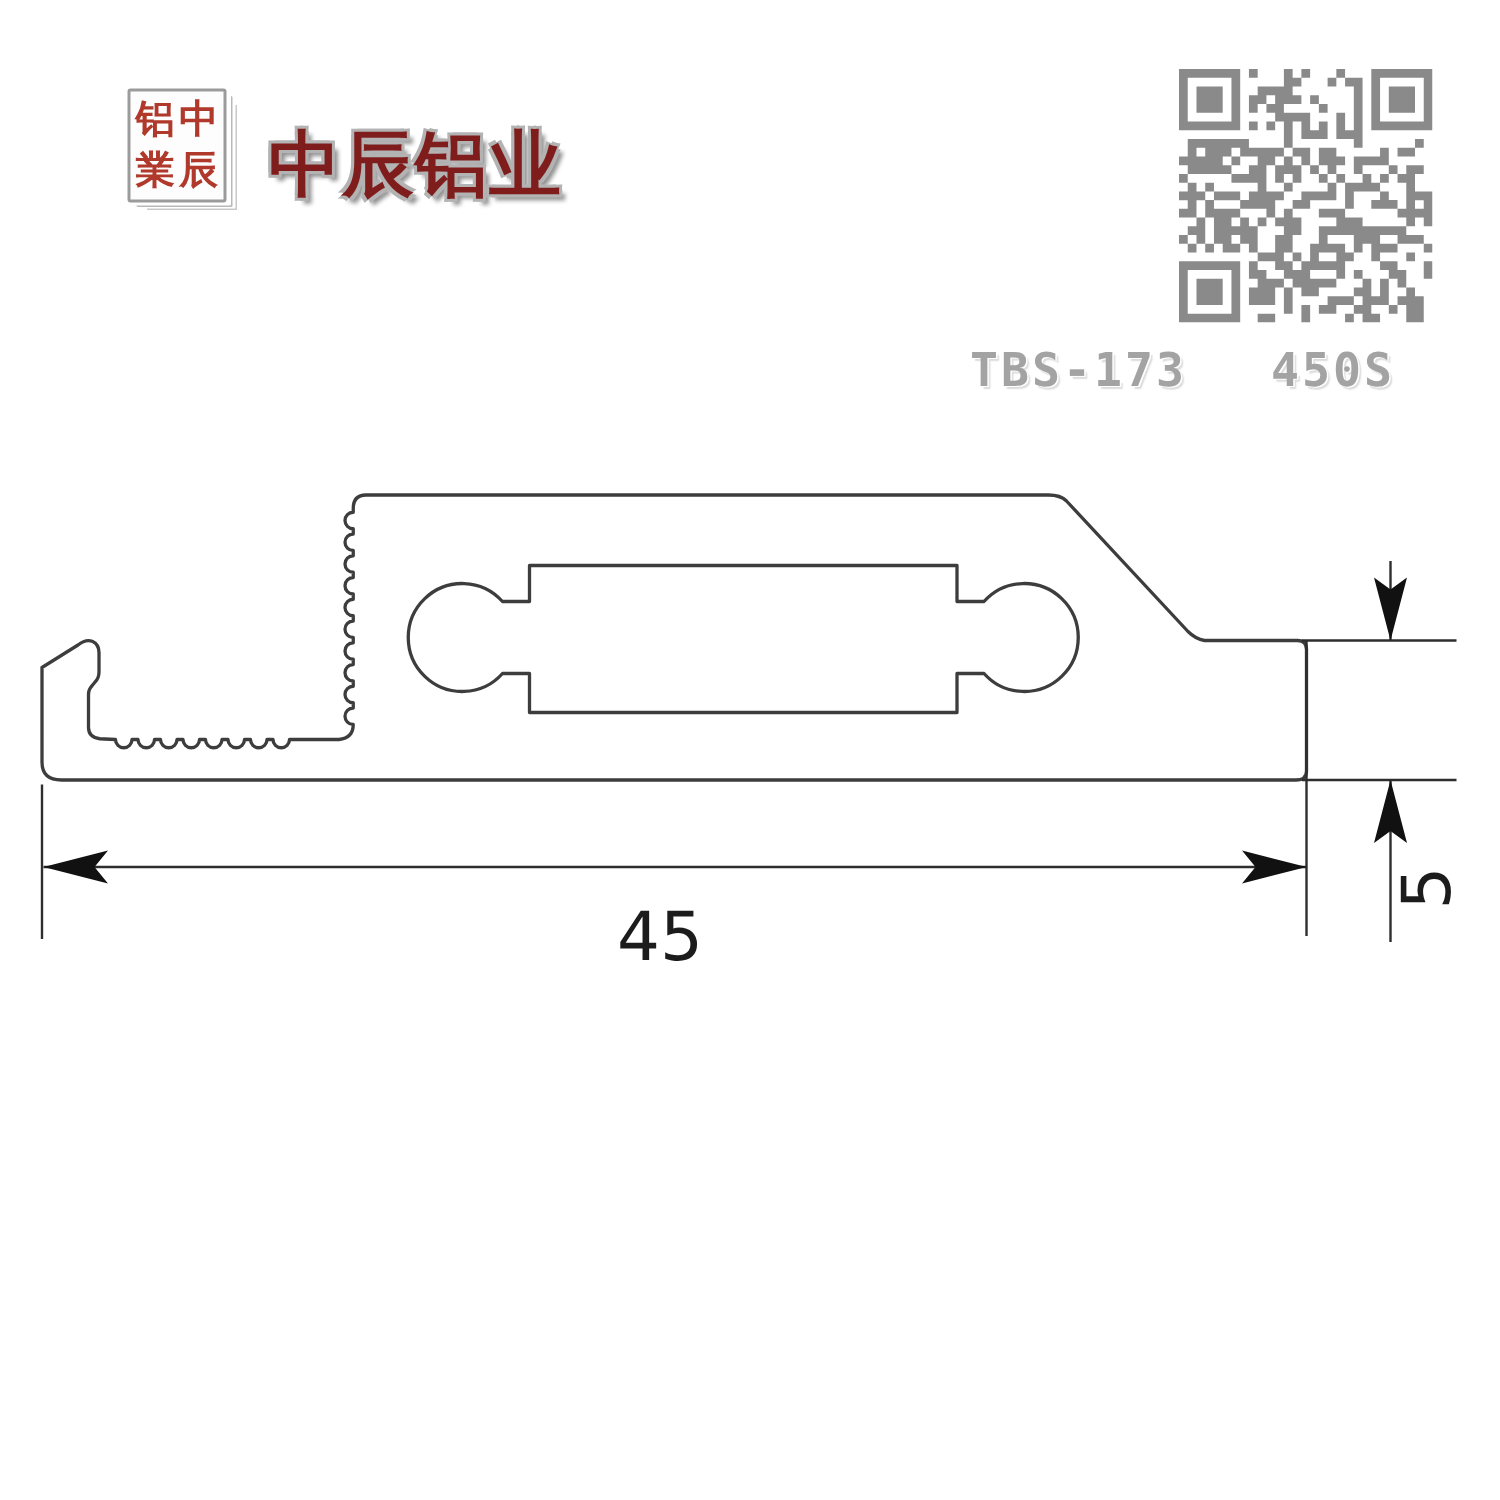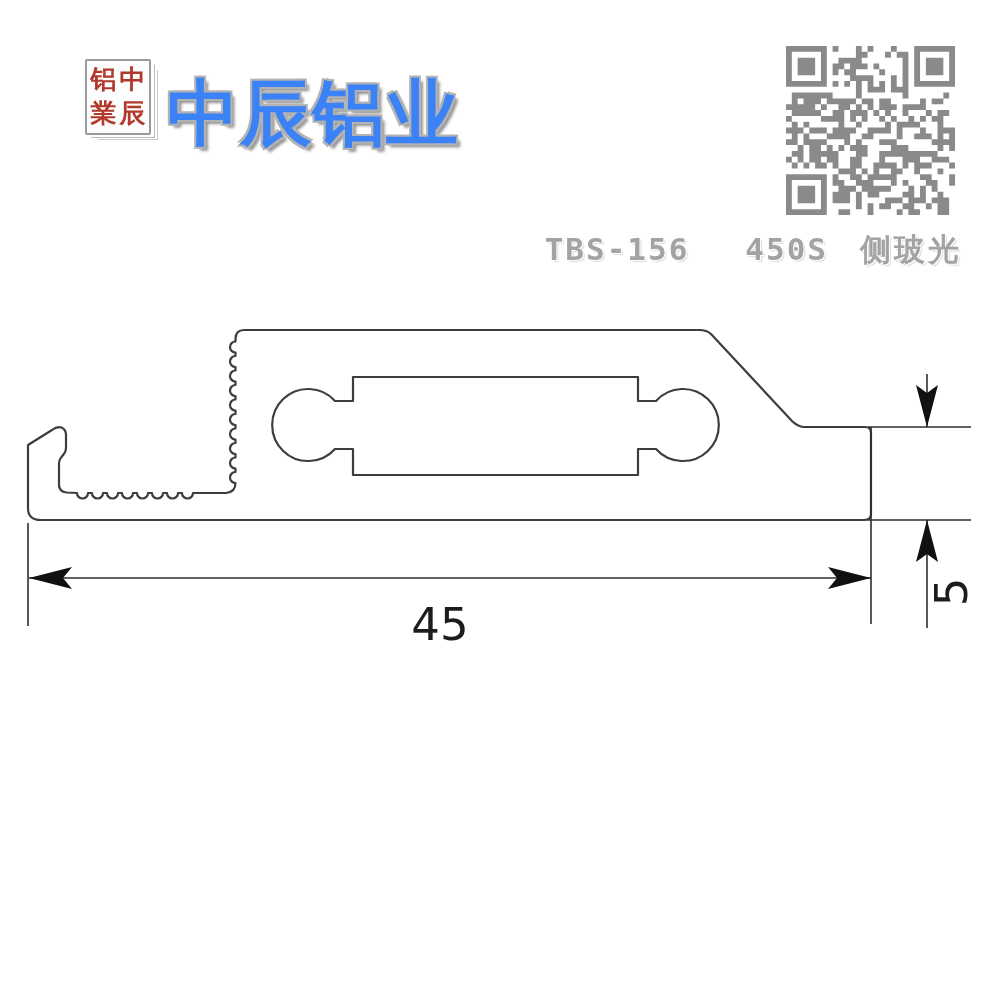--- a/index.html
+++ b/index.html
@@ -22,23 +22,23 @@
     place-items:center;padding:2px;
     box-shadow:4px 3px 0 -1px #ffffff,5px 4px 0 -1px #b9b9b9,
                9px 7px 0 -3px #ffffff,10px 8px 0 -3px #c9c9c9;
   }
   .seal span{
     font-family:"Liberation Serif",serif;font-weight:bold;
     color:var(--seal-red);font-size:26px;line-height:30px;
   }
   
   .company-name{
-    position:absolute;left:163px;top:62px;margin:4px;
-    font-size:72px;font-weight:bold;letter-spacing:1px;
-    color:#3b82f6;
+    position:absolute;left:163px;top:62px;margin:16px;
+    font-size:48px;font-weight:bold;letter-spacing:1px;
+    color:#7f1d1d;
     text-shadow:-2px -2px 0 #b3b3b3,2px -2px 0 #b3b3b3,
                 -2px 2px 0 #b3b3b3,2px 2px 0 #b3b3b3,
                 4px 4px 3px #909090;
     white-space:nowrap;
   }
   
   .qr{position:absolute;left:786px;top:46px;width:169px;height:169px;}
   
   .model-line{
     position:absolute;top:229px;right:38px;
@@ -71,23 +71,22 @@
   <span>辰</span>
 </div>
 
 <h1 class="company-name">中辰铝业</h1>
 
 <div class="qr" id="qr"><svg width="169" height="169" viewBox="0 0 169 169">
       <path d="M0.00 0.00h5.83v5.83h-5.83zM5.83 0.00h5.83v5.83h-5.83zM11.66 0.00h5.83v5.83h-5.83zM17.48 0.00h5.83v5.83h-5.83zM23.31 0.00h5.83v5.83h-5.83zM29.14 0.00h5.83v5.83h-5.83zM34.97 0.00h5.83v5.83h-5.83zM46.62 0.00h5.83v5.83h-5.83zM69.93 0.00h5.83v5.83h-5.83zM81.59 0.00h5.83v5.83h-5.83zM104.90 0.00h5.83v5.83h-5.83zM128.21 0.00h5.83v5.83h-5.83zM134.03 0.00h5.83v5.83h-5.83zM139.86 0.00h5.83v5.83h-5.83zM145.69 0.00h5.83v5.83h-5.83zM151.52 0.00h5.83v5.83h-5.83zM157.34 0.00h5.83v5.83h-5.83zM163.17 0.00h5.83v5.83h-5.83zM0.00 5.83h5.83v5.83h-5.83zM34.97 5.83h5.83v5.83h-5.83zM69.93 5.83h5.83v5.83h-5.83zM75.76 5.83h5.83v5.83h-5.83zM99.07 5.83h5.83v5.83h-5.83zM110.72 5.83h5.83v5.83h-5.83zM116.55 5.83h5.83v5.83h-5.83zM128.21 5.83h5.83v5.83h-5.83zM163.17 5.83h5.83v5.83h-5.83zM0.00 11.66h5.83v5.83h-5.83zM11.66 11.66h5.83v5.83h-5.83zM17.48 11.66h5.83v5.83h-5.83zM23.31 11.66h5.83v5.83h-5.83zM34.97 11.66h5.83v5.83h-5.83zM52.45 11.66h5.83v5.83h-5.83zM58.28 11.66h5.83v5.83h-5.83zM64.10 11.66h5.83v5.83h-5.83zM69.93 11.66h5.83v5.83h-5.83zM116.55 11.66h5.83v5.83h-5.83zM128.21 11.66h5.83v5.83h-5.83zM139.86 11.66h5.83v5.83h-5.83zM145.69 11.66h5.83v5.83h-5.83zM151.52 11.66h5.83v5.83h-5.83zM163.17 11.66h5.83v5.83h-5.83zM0.00 17.48h5.83v5.83h-5.83zM11.66 17.48h5.83v5.83h-5.83zM17.48 17.48h5.83v5.83h-5.83zM23.31 17.48h5.83v5.83h-5.83zM34.97 17.48h5.83v5.83h-5.83zM46.62 17.48h5.83v5.83h-5.83zM52.45 17.48h5.83v5.83h-5.83zM64.10 17.48h5.83v5.83h-5.83zM69.93 17.48h5.83v5.83h-5.83zM75.76 17.48h5.83v5.83h-5.83zM87.41 17.48h5.83v5.83h-5.83zM116.55 17.48h5.83v5.83h-5.83zM128.21 17.48h5.83v5.83h-5.83zM139.86 17.48h5.83v5.83h-5.83zM145.69 17.48h5.83v5.83h-5.83zM151.52 17.48h5.83v5.83h-5.83zM163.17 17.48h5.83v5.83h-5.83zM0.00 23.31h5.83v5.83h-5.83zM11.66 23.31h5.83v5.83h-5.83zM17.48 23.31h5.83v5.83h-5.83zM23.31 23.31h5.83v5.83h-5.83zM34.97 23.31h5.83v5.83h-5.83zM46.62 23.31h5.83v5.83h-5.83zM58.28 23.31h5.83v5.83h-5.83zM64.10 23.31h5.83v5.83h-5.83zM93.24 23.31h5.83v5.83h-5.83zM116.55 23.31h5.83v5.83h-5.83zM128.21 23.31h5.83v5.83h-5.83zM139.86 23.31h5.83v5.83h-5.83zM145.69 23.31h5.83v5.83h-5.83zM151.52 23.31h5.83v5.83h-5.83zM163.17 23.31h5.83v5.83h-5.83zM0.00 29.14h5.83v5.83h-5.83zM34.97 29.14h5.83v5.83h-5.83zM64.10 29.14h5.83v5.83h-5.83zM69.93 29.14h5.83v5.83h-5.83zM75.76 29.14h5.83v5.83h-5.83zM81.59 29.14h5.83v5.83h-5.83zM104.90 29.14h5.83v5.83h-5.83zM116.55 29.14h5.83v5.83h-5.83zM128.21 29.14h5.83v5.83h-5.83zM163.17 29.14h5.83v5.83h-5.83zM0.00 34.97h5.83v5.83h-5.83zM5.83 34.97h5.83v5.83h-5.83zM11.66 34.97h5.83v5.83h-5.83zM17.48 34.97h5.83v5.83h-5.83zM23.31 34.97h5.83v5.83h-5.83zM29.14 34.97h5.83v5.83h-5.83zM34.97 34.97h5.83v5.83h-5.83zM46.62 34.97h5.83v5.83h-5.83zM58.28 34.97h5.83v5.83h-5.83zM69.93 34.97h5.83v5.83h-5.83zM81.59 34.97h5.83v5.83h-5.83zM93.24 34.97h5.83v5.83h-5.83zM104.90 34.97h5.83v5.83h-5.83zM116.55 34.97h5.83v5.83h-5.83zM128.21 34.97h5.83v5.83h-5.83zM134.03 34.97h5.83v5.83h-5.83zM139.86 34.97h5.83v5.83h-5.83zM145.69 34.97h5.83v5.83h-5.83zM151.52 34.97h5.83v5.83h-5.83zM157.34 34.97h5.83v5.83h-5.83zM163.17 34.97h5.83v5.83h-5.83zM69.93 40.79h5.83v5.83h-5.83zM81.59 40.79h5.83v5.83h-5.83zM87.41 40.79h5.83v5.83h-5.83zM93.24 40.79h5.83v5.83h-5.83zM104.90 40.79h5.83v5.83h-5.83zM110.72 40.79h5.83v5.83h-5.83zM116.55 40.79h5.83v5.83h-5.83zM5.83 46.62h5.83v5.83h-5.83zM11.66 46.62h5.83v5.83h-5.83zM17.48 46.62h5.83v5.83h-5.83zM23.31 46.62h5.83v5.83h-5.83zM29.14 46.62h5.83v5.83h-5.83zM34.97 46.62h5.83v5.83h-5.83zM40.79 46.62h5.83v5.83h-5.83zM69.93 46.62h5.83v5.83h-5.83zM116.55 46.62h5.83v5.83h-5.83zM157.34 46.62h5.83v5.83h-5.83zM5.83 52.45h5.83v5.83h-5.83zM17.48 52.45h5.83v5.83h-5.83zM23.31 52.45h5.83v5.83h-5.83zM29.14 52.45h5.83v5.83h-5.83zM40.79 52.45h5.83v5.83h-5.83zM46.62 52.45h5.83v5.83h-5.83zM52.45 52.45h5.83v5.83h-5.83zM58.28 52.45h5.83v5.83h-5.83zM64.10 52.45h5.83v5.83h-5.83zM75.76 52.45h5.83v5.83h-5.83zM81.59 52.45h5.83v5.83h-5.83zM93.24 52.45h5.83v5.83h-5.83zM99.07 52.45h5.83v5.83h-5.83zM134.03 52.45h5.83v5.83h-5.83zM145.69 52.45h5.83v5.83h-5.83zM151.52 52.45h5.83v5.83h-5.83zM0.00 58.28h5.83v5.83h-5.83zM5.83 58.28h5.83v5.83h-5.83zM11.66 58.28h5.83v5.83h-5.83zM17.48 58.28h5.83v5.83h-5.83zM23.31 58.28h5.83v5.83h-5.83zM34.97 58.28h5.83v5.83h-5.83zM52.45 58.28h5.83v5.83h-5.83zM58.28 58.28h5.83v5.83h-5.83zM69.93 58.28h5.83v5.83h-5.83zM81.59 58.28h5.83v5.83h-5.83zM93.24 58.28h5.83v5.83h-5.83zM99.07 58.28h5.83v5.83h-5.83zM104.90 58.28h5.83v5.83h-5.83zM116.55 58.28h5.83v5.83h-5.83zM122.38 58.28h5.83v5.83h-5.83zM128.21 58.28h5.83v5.83h-5.83zM134.03 58.28h5.83v5.83h-5.83zM5.83 64.10h5.83v5.83h-5.83zM11.66 64.10h5.83v5.83h-5.83zM17.48 64.10h5.83v5.83h-5.83zM23.31 64.10h5.83v5.83h-5.83zM29.14 64.10h5.83v5.83h-5.83zM46.62 64.10h5.83v5.83h-5.83zM52.45 64.10h5.83v5.83h-5.83zM64.10 64.10h5.83v5.83h-5.83zM69.93 64.10h5.83v5.83h-5.83zM75.76 64.10h5.83v5.83h-5.83zM87.41 64.10h5.83v5.83h-5.83zM99.07 64.10h5.83v5.83h-5.83zM116.55 64.10h5.83v5.83h-5.83zM139.86 64.10h5.83v5.83h-5.83zM151.52 64.10h5.83v5.83h-5.83zM157.34 64.10h5.83v5.83h-5.83zM0.00 69.93h5.83v5.83h-5.83zM34.97 69.93h5.83v5.83h-5.83zM40.79 69.93h5.83v5.83h-5.83zM46.62 69.93h5.83v5.83h-5.83zM52.45 69.93h5.83v5.83h-5.83zM64.10 69.93h5.83v5.83h-5.83zM75.76 69.93h5.83v5.83h-5.83zM93.24 69.93h5.83v5.83h-5.83zM104.90 69.93h5.83v5.83h-5.83zM122.38 69.93h5.83v5.83h-5.83zM134.03 69.93h5.83v5.83h-5.83zM145.69 69.93h5.83v5.83h-5.83zM151.52 69.93h5.83v5.83h-5.83zM5.83 75.76h5.83v5.83h-5.83zM17.48 75.76h5.83v5.83h-5.83zM52.45 75.76h5.83v5.83h-5.83zM69.93 75.76h5.83v5.83h-5.83zM99.07 75.76h5.83v5.83h-5.83zM110.72 75.76h5.83v5.83h-5.83zM116.55 75.76h5.83v5.83h-5.83zM122.38 75.76h5.83v5.83h-5.83zM128.21 75.76h5.83v5.83h-5.83zM151.52 75.76h5.83v5.83h-5.83zM0.00 81.59h5.83v5.83h-5.83zM5.83 81.59h5.83v5.83h-5.83zM11.66 81.59h5.83v5.83h-5.83zM23.31 81.59h5.83v5.83h-5.83zM29.14 81.59h5.83v5.83h-5.83zM34.97 81.59h5.83v5.83h-5.83zM46.62 81.59h5.83v5.83h-5.83zM52.45 81.59h5.83v5.83h-5.83zM58.28 81.59h5.83v5.83h-5.83zM64.10 81.59h5.83v5.83h-5.83zM81.59 81.59h5.83v5.83h-5.83zM87.41 81.59h5.83v5.83h-5.83zM93.24 81.59h5.83v5.83h-5.83zM99.07 81.59h5.83v5.83h-5.83zM110.72 81.59h5.83v5.83h-5.83zM134.03 81.59h5.83v5.83h-5.83zM151.52 81.59h5.83v5.83h-5.83zM157.34 81.59h5.83v5.83h-5.83zM163.17 81.59h5.83v5.83h-5.83zM5.83 87.41h5.83v5.83h-5.83zM17.48 87.41h5.83v5.83h-5.83zM40.79 87.41h5.83v5.83h-5.83zM46.62 87.41h5.83v5.83h-5.83zM52.45 87.41h5.83v5.83h-5.83zM58.28 87.41h5.83v5.83h-5.83zM75.76 87.41h5.83v5.83h-5.83zM81.59 87.41h5.83v5.83h-5.83zM110.72 87.41h5.83v5.83h-5.83zM128.21 87.41h5.83v5.83h-5.83zM134.03 87.41h5.83v5.83h-5.83zM139.86 87.41h5.83v5.83h-5.83zM151.52 87.41h5.83v5.83h-5.83zM163.17 87.41h5.83v5.83h-5.83zM0.00 93.24h5.83v5.83h-5.83zM5.83 93.24h5.83v5.83h-5.83zM17.48 93.24h5.83v5.83h-5.83zM23.31 93.24h5.83v5.83h-5.83zM29.14 93.24h5.83v5.83h-5.83zM34.97 93.24h5.83v5.83h-5.83zM58.28 93.24h5.83v5.83h-5.83zM69.93 93.24h5.83v5.83h-5.83zM93.24 93.24h5.83v5.83h-5.83zM99.07 93.24h5.83v5.83h-5.83zM104.90 93.24h5.83v5.83h-5.83zM145.69 93.24h5.83v5.83h-5.83zM151.52 93.24h5.83v5.83h-5.83zM157.34 93.24h5.83v5.83h-5.83zM163.17 93.24h5.83v5.83h-5.83zM11.66 99.07h5.83v5.83h-5.83zM23.31 99.07h5.83v5.83h-5.83zM29.14 99.07h5.83v5.83h-5.83zM40.79 99.07h5.83v5.83h-5.83zM52.45 99.07h5.83v5.83h-5.83zM64.10 99.07h5.83v5.83h-5.83zM69.93 99.07h5.83v5.83h-5.83zM75.76 99.07h5.83v5.83h-5.83zM104.90 99.07h5.83v5.83h-5.83zM110.72 99.07h5.83v5.83h-5.83zM116.55 99.07h5.83v5.83h-5.83zM151.52 99.07h5.83v5.83h-5.83zM163.17 99.07h5.83v5.83h-5.83zM5.83 104.90h5.83v5.83h-5.83zM11.66 104.90h5.83v5.83h-5.83zM23.31 104.90h5.83v5.83h-5.83zM29.14 104.90h5.83v5.83h-5.83zM34.97 104.90h5.83v5.83h-5.83zM40.79 104.90h5.83v5.83h-5.83zM46.62 104.90h5.83v5.83h-5.83zM69.93 104.90h5.83v5.83h-5.83zM75.76 104.90h5.83v5.83h-5.83zM93.24 104.90h5.83v5.83h-5.83zM99.07 104.90h5.83v5.83h-5.83zM104.90 104.90h5.83v5.83h-5.83zM110.72 104.90h5.83v5.83h-5.83zM116.55 104.90h5.83v5.83h-5.83zM122.38 104.90h5.83v5.83h-5.83zM128.21 104.90h5.83v5.83h-5.83zM134.03 104.90h5.83v5.83h-5.83zM139.86 104.90h5.83v5.83h-5.83zM145.69 104.90h5.83v5.83h-5.83zM0.00 110.72h5.83v5.83h-5.83zM11.66 110.72h5.83v5.83h-5.83zM23.31 110.72h5.83v5.83h-5.83zM29.14 110.72h5.83v5.83h-5.83zM40.79 110.72h5.83v5.83h-5.83zM46.62 110.72h5.83v5.83h-5.83zM64.10 110.72h5.83v5.83h-5.83zM69.93 110.72h5.83v5.83h-5.83zM93.24 110.72h5.83v5.83h-5.83zM116.55 110.72h5.83v5.83h-5.83zM122.38 110.72h5.83v5.83h-5.83zM128.21 110.72h5.83v5.83h-5.83zM145.69 110.72h5.83v5.83h-5.83zM151.52 110.72h5.83v5.83h-5.83zM157.34 110.72h5.83v5.83h-5.83zM5.83 116.55h5.83v5.83h-5.83zM17.48 116.55h5.83v5.83h-5.83zM29.14 116.55h5.83v5.83h-5.83zM34.97 116.55h5.83v5.83h-5.83zM46.62 116.55h5.83v5.83h-5.83zM64.10 116.55h5.83v5.83h-5.83zM69.93 116.55h5.83v5.83h-5.83zM87.41 116.55h5.83v5.83h-5.83zM93.24 116.55h5.83v5.83h-5.83zM99.07 116.55h5.83v5.83h-5.83zM104.90 116.55h5.83v5.83h-5.83zM116.55 116.55h5.83v5.83h-5.83zM128.21 116.55h5.83v5.83h-5.83zM134.03 116.55h5.83v5.83h-5.83zM139.86 116.55h5.83v5.83h-5.83zM163.17 116.55h5.83v5.83h-5.83zM52.45 122.38h5.83v5.83h-5.83zM58.28 122.38h5.83v5.83h-5.83zM64.10 122.38h5.83v5.83h-5.83zM75.76 122.38h5.83v5.83h-5.83zM87.41 122.38h5.83v5.83h-5.83zM104.90 122.38h5.83v5.83h-5.83zM110.72 122.38h5.83v5.83h-5.83zM128.21 122.38h5.83v5.83h-5.83zM151.52 122.38h5.83v5.83h-5.83zM0.00 128.21h5.83v5.83h-5.83zM5.83 128.21h5.83v5.83h-5.83zM11.66 128.21h5.83v5.83h-5.83zM17.48 128.21h5.83v5.83h-5.83zM23.31 128.21h5.83v5.83h-5.83zM29.14 128.21h5.83v5.83h-5.83zM34.97 128.21h5.83v5.83h-5.83zM46.62 128.21h5.83v5.83h-5.83zM64.10 128.21h5.83v5.83h-5.83zM69.93 128.21h5.83v5.83h-5.83zM81.59 128.21h5.83v5.83h-5.83zM87.41 128.21h5.83v5.83h-5.83zM93.24 128.21h5.83v5.83h-5.83zM99.07 128.21h5.83v5.83h-5.83zM104.90 128.21h5.83v5.83h-5.83zM134.03 128.21h5.83v5.83h-5.83zM139.86 128.21h5.83v5.83h-5.83zM163.17 128.21h5.83v5.83h-5.83zM0.00 134.03h5.83v5.83h-5.83zM34.97 134.03h5.83v5.83h-5.83zM46.62 134.03h5.83v5.83h-5.83zM52.45 134.03h5.83v5.83h-5.83zM69.93 134.03h5.83v5.83h-5.83zM75.76 134.03h5.83v5.83h-5.83zM81.59 134.03h5.83v5.83h-5.83zM104.90 134.03h5.83v5.83h-5.83zM116.55 134.03h5.83v5.83h-5.83zM139.86 134.03h5.83v5.83h-5.83zM145.69 134.03h5.83v5.83h-5.83zM163.17 134.03h5.83v5.83h-5.83zM0.00 139.86h5.83v5.83h-5.83zM11.66 139.86h5.83v5.83h-5.83zM17.48 139.86h5.83v5.83h-5.83zM23.31 139.86h5.83v5.83h-5.83zM34.97 139.86h5.83v5.83h-5.83zM52.45 139.86h5.83v5.83h-5.83zM58.28 139.86h5.83v5.83h-5.83zM64.10 139.86h5.83v5.83h-5.83zM75.76 139.86h5.83v5.83h-5.83zM81.59 139.86h5.83v5.83h-5.83zM87.41 139.86h5.83v5.83h-5.83zM93.24 139.86h5.83v5.83h-5.83zM99.07 139.86h5.83v5.83h-5.83zM122.38 139.86h5.83v5.83h-5.83zM134.03 139.86h5.83v5.83h-5.83zM145.69 139.86h5.83v5.83h-5.83zM0.00 145.69h5.83v5.83h-5.83zM11.66 145.69h5.83v5.83h-5.83zM17.48 145.69h5.83v5.83h-5.83zM23.31 145.69h5.83v5.83h-5.83zM34.97 145.69h5.83v5.83h-5.83zM46.62 145.69h5.83v5.83h-5.83zM52.45 145.69h5.83v5.83h-5.83zM58.28 145.69h5.83v5.83h-5.83zM69.93 145.69h5.83v5.83h-5.83zM81.59 145.69h5.83v5.83h-5.83zM87.41 145.69h5.83v5.83h-5.83zM116.55 145.69h5.83v5.83h-5.83zM122.38 145.69h5.83v5.83h-5.83zM134.03 145.69h5.83v5.83h-5.83zM151.52 145.69h5.83v5.83h-5.83zM0.00 151.52h5.83v5.83h-5.83zM11.66 151.52h5.83v5.83h-5.83zM17.48 151.52h5.83v5.83h-5.83zM23.31 151.52h5.83v5.83h-5.83zM34.97 151.52h5.83v5.83h-5.83zM46.62 151.52h5.83v5.83h-5.83zM52.45 151.52h5.83v5.83h-5.83zM58.28 151.52h5.83v5.83h-5.83zM69.93 151.52h5.83v5.83h-5.83zM99.07 151.52h5.83v5.83h-5.83zM104.90 151.52h5.83v5.83h-5.83zM110.72 151.52h5.83v5.83h-5.83zM122.38 151.52h5.83v5.83h-5.83zM128.21 151.52h5.83v5.83h-5.83zM134.03 151.52h5.83v5.83h-5.83zM145.69 151.52h5.83v5.83h-5.83zM151.52 151.52h5.83v5.83h-5.83zM157.34 151.52h5.83v5.83h-5.83zM0.00 157.34h5.83v5.83h-5.83zM34.97 157.34h5.83v5.83h-5.83zM69.93 157.34h5.83v5.83h-5.83zM81.59 157.34h5.83v5.83h-5.83zM93.24 157.34h5.83v5.83h-5.83zM99.07 157.34h5.83v5.83h-5.83zM116.55 157.34h5.83v5.83h-5.83zM122.38 157.34h5.83v5.83h-5.83zM139.86 157.34h5.83v5.83h-5.83zM151.52 157.34h5.83v5.83h-5.83zM157.34 157.34h5.83v5.83h-5.83zM0.00 163.17h5.83v5.83h-5.83zM5.83 163.17h5.83v5.83h-5.83zM11.66 163.17h5.83v5.83h-5.83zM17.48 163.17h5.83v5.83h-5.83zM23.31 163.17h5.83v5.83h-5.83zM29.14 163.17h5.83v5.83h-5.83zM34.97 163.17h5.83v5.83h-5.83zM52.45 163.17h5.83v5.83h-5.83zM58.28 163.17h5.83v5.83h-5.83zM81.59 163.17h5.83v5.83h-5.83zM110.72 163.17h5.83v5.83h-5.83zM122.38 163.17h5.83v5.83h-5.83zM128.21 163.17h5.83v5.83h-5.83zM151.52 163.17h5.83v5.83h-5.83zM157.34 163.17h5.83v5.83h-5.83z" fill="#8a8a8a"></path>
     </svg></div>
 
 <div class="model-line">
-  <span class="model">TBS-156</span>
+  <span class="model">TBS-173</span>
   <span class="spec">450S</span>
-  <span class="spec-name">侧玻光</span>
 </div>
 
 <svg class="drawing" viewBox="0 0 1000 1000">
 
   <path class="profile" d="
     M 244 330
     L 699 330
     Q 707 330 711 334
     L 792 421
     Q 797 426 803 427

